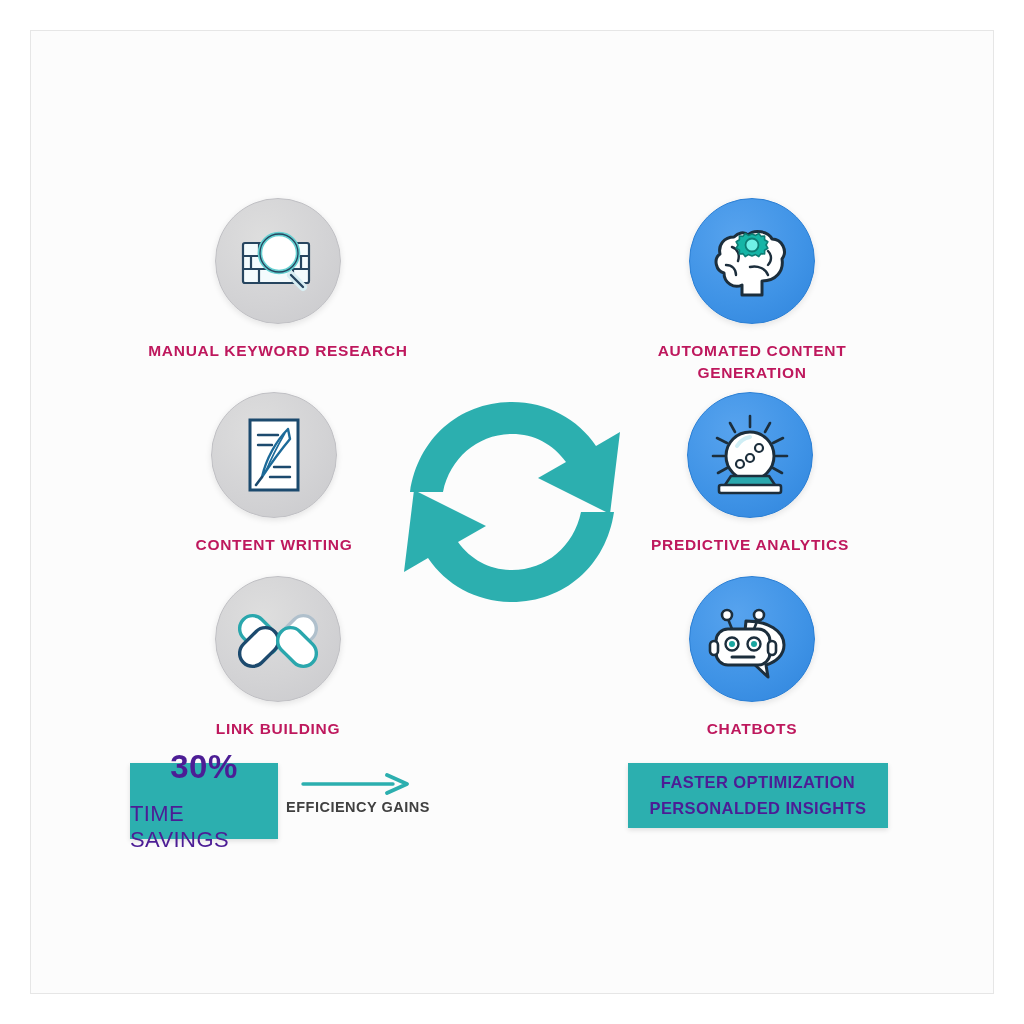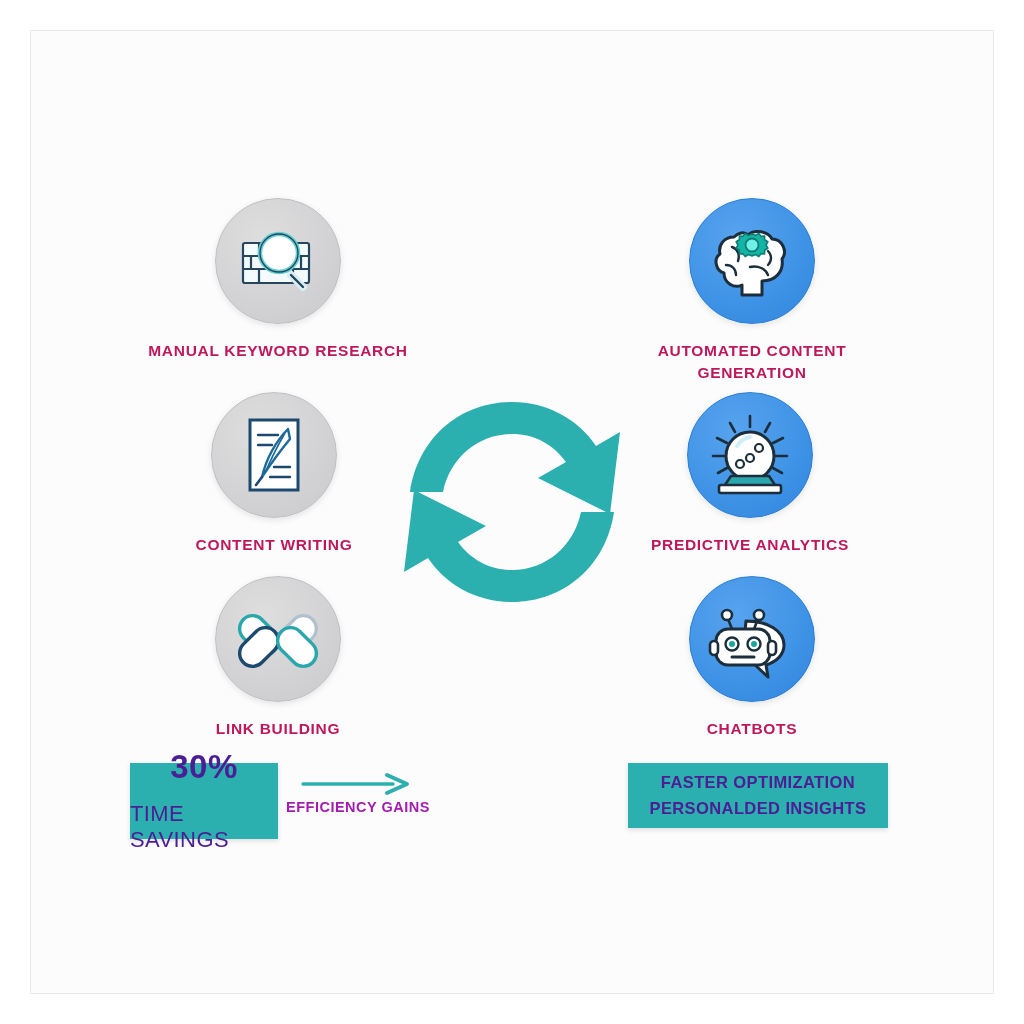--- a/index.html
+++ b/index.html
@@ -121,21 +121,21 @@
     left: 286px;
     top: 773px;
     width: 140px;
     text-align: center;
   }
   .efficiency .arrow-wrap { height: 26px; }
   .efficiency .eff-label {
     font-size: 14.5px;
     font-weight: bold;
     letter-spacing: 0.5px;
-    color: #a21caf;
+    color: #404040;
     white-space: nowrap;
   }
 </style>
 </head>
 <body>
 
 <div id="canvas">
 
   <div class="frame"></div>
 

